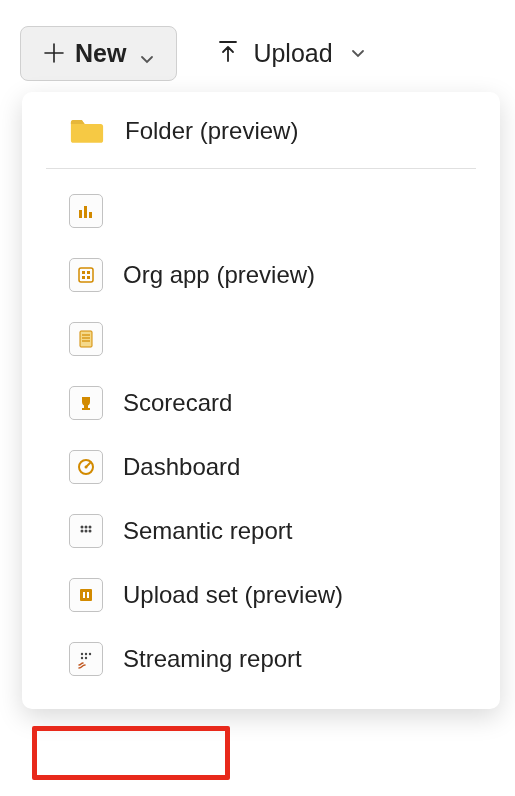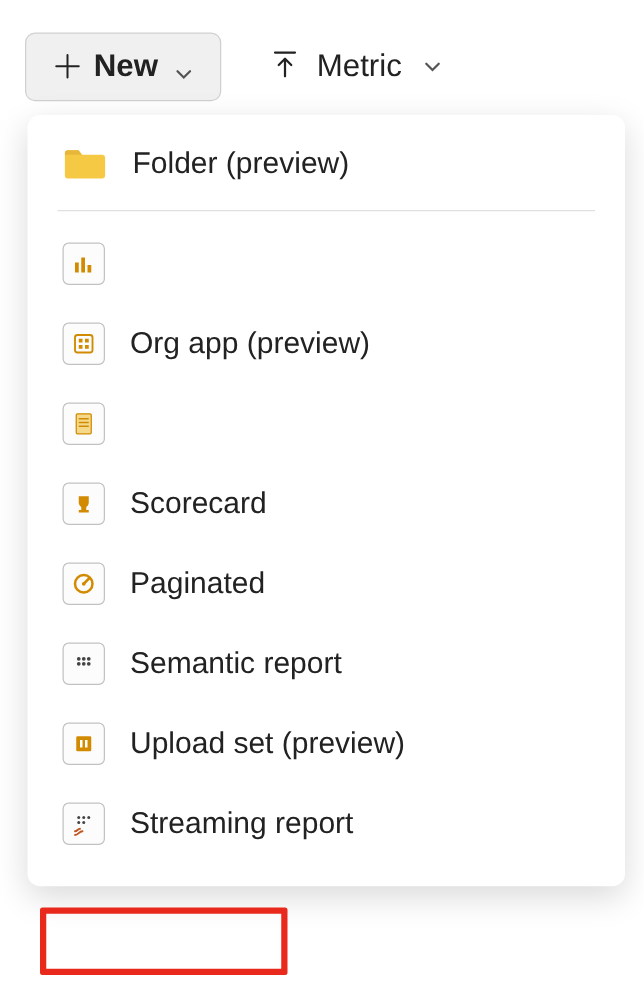--- a/index.html
+++ b/index.html
@@ -68,20 +68,21 @@
       padding: 6px 0 18px 0;
     }
     .menu-item {
       display: flex;
       align-items: center;
       gap: 20px;
       padding: 15px 28px;
       font-size: 24px;
       color: #222;
       cursor: pointer;
+      margin-left: 19px;
     }
     .divider {
       height: 1px;
       background: #e0e0e0;
       margin: 4px 24px 10px 24px;
     }
     .item-icon {
       width: 36px;
       height: 36px;
       display: flex;
@@ -134,21 +135,21 @@
           <path d="M2 2l5 5 5-5" stroke="#555" stroke-width="1.8" fill="none" stroke-linecap="round"></path>
         </svg>
     </span>
   </button>
   <button class="upload-button">
     <span class="upload-icon">
       <svg width="22" height="24" viewBox="0 0 22 24">
           <path d="M3 3h16M11 22V8M11 8l-5 5M11 8l5 5" stroke="#222" stroke-width="1.8" fill="none" stroke-linecap="round"></path>
         </svg>
     </span>
-    <span>Metric</span>
+    <span>Upload</span>
     <span class="chevron">
       <svg width="14" height="10" viewBox="0 0 14 10">
           <path d="M2 2l5 5 5-5" stroke="#555" stroke-width="1.8" fill="none" stroke-linecap="round"></path>
         </svg>
     </span>
   </button>
 </div>
 
 <div class="dropdown">
   <div class="menu-item">
@@ -209,21 +210,21 @@
   </div>
 
   <div class="menu-item">
     <span class="item-icon bordered-icon">
       <svg width="22" height="22" viewBox="0 0 22 22">
           <circle cx="11" cy="11" r="7" fill="none" stroke="#d28a00" stroke-width="2"></circle>
           <path d="M11 11 L15 7" stroke="#d28a00" stroke-width="2" stroke-linecap="round"></path>
           <circle cx="11" cy="11" r="1.5" fill="#d28a00"></circle>
         </svg>
     </span>
-    <span>Paginated</span>
+    <span>Dashboard</span>
   </div>
 
   <div class="menu-item">
     <span class="item-icon bordered-icon">
       <svg width="22" height="22" viewBox="0 0 22 22">
           <circle cx="7" cy="7" r="1.5" fill="#444"></circle>
           <circle cx="11" cy="7" r="1.5" fill="#444"></circle>
           <circle cx="15" cy="7" r="1.5" fill="#444"></circle>
           <circle cx="7" cy="11" r="1.5" fill="#444"></circle>
           <circle cx="11" cy="11" r="1.5" fill="#444"></circle>

